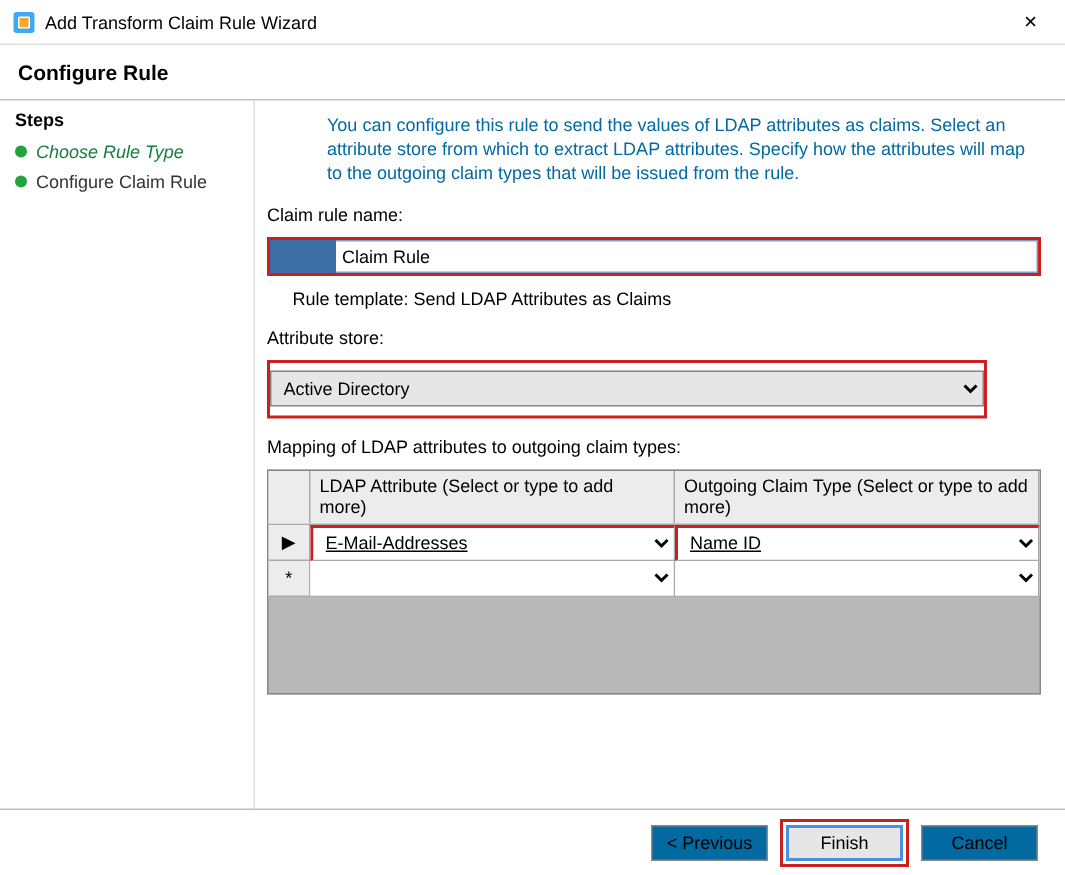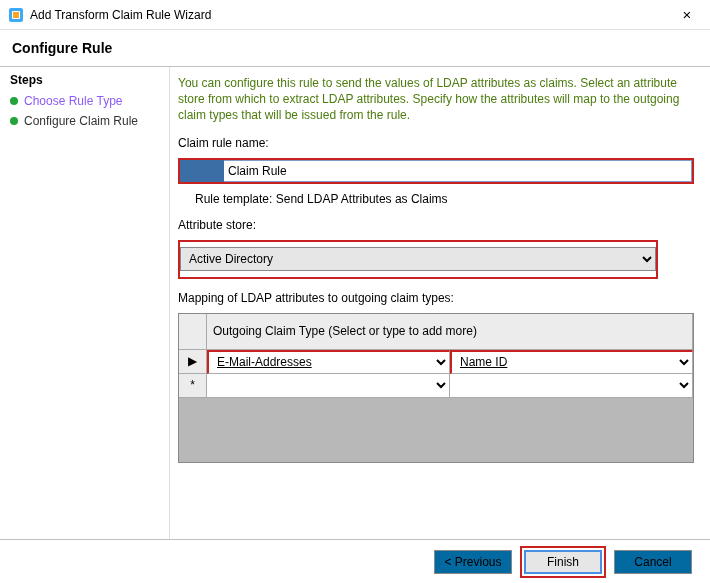--- a/index.html
+++ b/index.html
@@ -47,31 +47,31 @@
     display: flex;
     align-items: center;
     gap: 6px;
     padding: 3px 0;
   }
   .sidebar .step .bullet {
     width: 8px; height: 8px; border-radius: 50%;
     background: #23a33a;
     display: inline-block;
   }
-  .sidebar .step.active span.label { color: #8b5cf6; }
+  .sidebar .step.active span.label { color: #15803d; font-style: italic; }
   .sidebar .step.inactive span.label { color: #333; }
   .main {
     flex: 1;
     padding: 8px 16px 8px 8px;
     display: flex;
     flex-direction: column;
     gap: 8px;
     overflow: hidden;
   }
-  .desc { font-size: 12px; color: #4d7c0f; line-height: 1.35; }
+  .desc { font-size: 12px; color: #0369a1; line-height: 1.35; margin-left: 40px; }
   .lbl { font-size: 12px; margin-top: 4px; }
   .ruleNameBox {
     border: 2px solid #c92020;
     padding: 0;
     display: flex;
     justify-content: flex-end;
   }
   .ruleNameBox .hlblock {
     width: 44px; height: 22px;
     background: #3a6ea5;
@@ -248,20 +248,21 @@
       <select>
         <option>Active Directory</option>
       </select>
     </div>
 
     <div class="lbl">Mapping of LDAP attributes to outgoing claim types:</div>
     <div class="mapArea">
       <div class="mapInner">
         <div class="mapHeaderRow">
           <div class="colA"></div>
+          <div class="colB">LDAP Attribute (Select or type to add more)</div>
           <div class="colC">Outgoing Claim Type (Select or type to add more)</div>
         </div>
         <div class="mapDataRow">
           <div class="rownub">▶</div>
           <div class="cell redbox">
             <select>
               <option>E-Mail-Addresses</option>
             </select>
           </div>
           <div class="cell redbox">

